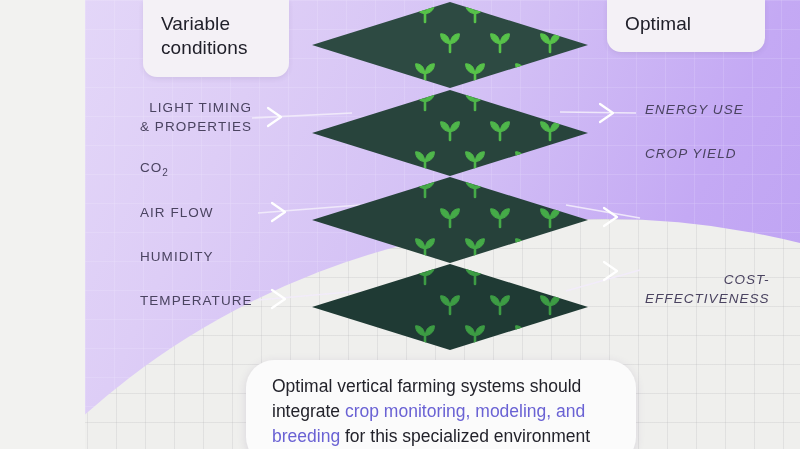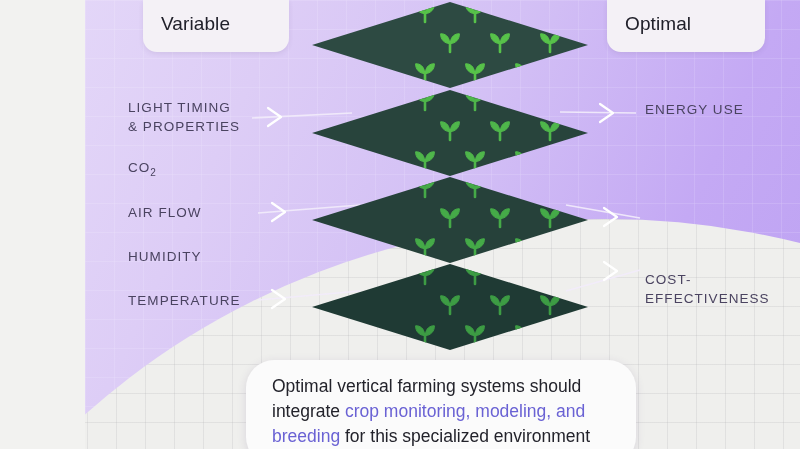--- a/index.html
+++ b/index.html
@@ -68,22 +68,22 @@
 
   
   .side-label{
     position:absolute;
     color:#4a4360;
     font-size:13.5px;
     letter-spacing:1.05px;
     line-height:1.42;
     font-weight:500;
   }
-  .left-label{ left:128px; text-align:left; }
-  .right-label{ left:645px; text-align:left; }
+  .left-label{ left:140px; text-align:right; }
+  .right-label{ left:645px; text-align:right;font-style:italic; }
 
   
   .arrow-svg{ position:absolute; left:0; top:0; width:800px; height:449px; pointer-events:none; }
 
   
   .layers{ position:absolute; left:0; top:0; width:800px; height:449px; }
 
   
   .caption{
     position:absolute;
@@ -218,38 +218,40 @@
     <g>
       <path d="M450 2 L588 45 L450 88 L312 45 Z" fill="#2d4a42"></path>
       <g clip-path="url(#clip1)" fill="#57c24a" stroke="#57c24a">
         <use href="#sproutgrid" x="450" y="45"></use>
       </g>
     </g>
   </svg>
 
   <div class="pill pill-left">
     <div>Variable</div>
+    <div>conditions</div>
   </div>
 
   <div class="pill pill-right">
     <div>Optimal</div>
   </div>
 
   <div class="side-label left-label" style="top:98px">
     <div>LIGHT TIMING</div>
     <div>&amp; PROPERTIES</div>
   </div>
   <div class="side-label left-label" style="top:158px">
     <span>CO</span><sub style="font-size:10px">2</sub>
   </div>
   <div class="side-label left-label" style="top:203px">AIR FLOW</div>
   <div class="side-label left-label" style="top:247px">HUMIDITY</div>
   <div class="side-label left-label" style="top:291px">TEMPERATURE</div>
 
   <div class="side-label right-label" style="top:100px">ENERGY USE</div>
+  <div class="side-label right-label" style="top:144px">CROP YIELD</div>
   <div class="side-label right-label" style="top:270px">
     <div>COST-</div>
     <div>EFFECTIVENESS</div>
   </div>
 
   <div class="caption">
     <span>Optimal vertical farming systems should integrate </span><span class="hl">crop monitoring, modeling, and breeding</span><span> for this specialized environment</span>
   </div>
 
 </div>

